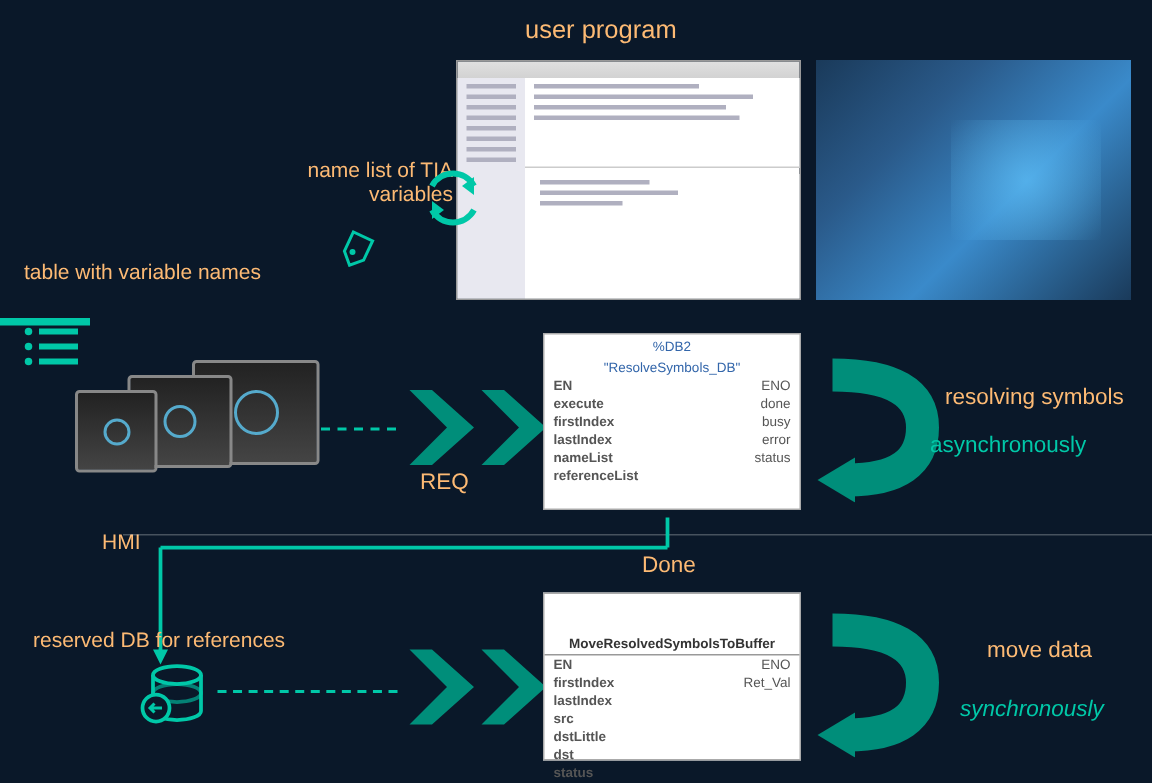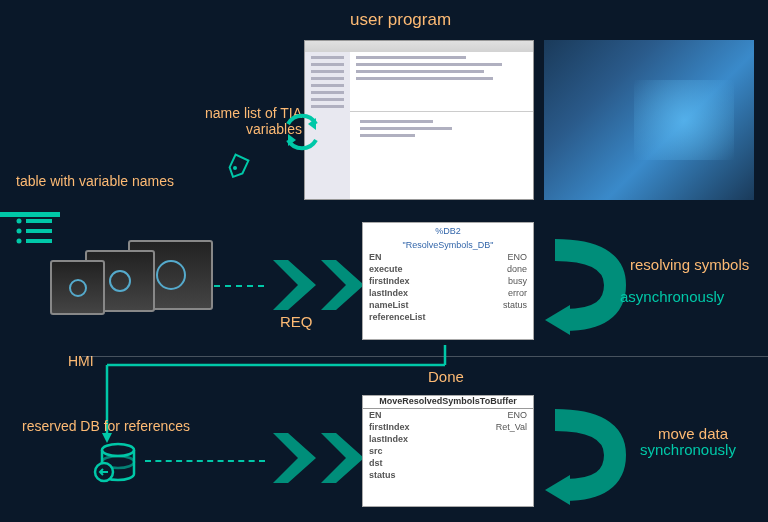--- a/index.html
+++ b/index.html
@@ -108,21 +108,21 @@
   
   
   .db-icon { position: absolute; top: 438px; left: 90px; }
   .db-label { position: absolute; top: 418px; left: 22px; font-size: 14px; }
   
   
   .fb2 { top: 395px; left: 362px; width: 172px; height: 112px; }
   
   
   .move-label { position: absolute; top: 425px; left: 658px; font-size: 15px; }
-  .sync-label { position: absolute; top: 441px; left: 640px; font-size: 15px; }
+  .sync-label { position: absolute; top: 464px; left: 640px; font-size: 15px; font-style: italic; }
   
   .dashed-line { position: absolute; border-top: 2px dashed #00c8a8; }
 </style>
 </head>
 <body>
 
 <div class="label title-top">user program</div>
 
 <div class="ide-box">
   <div class="ide-sidebar">
@@ -270,36 +270,40 @@
 <div class="dashed-line" style="top: 460px; left: 145px; width: 120px;"></div>
 
 <svg class="chevron" style="top:428px; left:268px;" width="55" height="60" viewBox="0 0 55 60">
   <polygon points="5,5 30,30 5,55 20,55 48,30 20,5" fill="#008e7a"></polygon>
 </svg>
 <svg class="chevron" style="top:428px; left:316px;" width="55" height="60" viewBox="0 0 55 60">
   <polygon points="5,5 30,30 5,55 20,55 48,30 20,5" fill="#008e7a"></polygon>
 </svg>
 
 <div class="fb-box fb2">
-  <div class="fb-title" style="border-top:none;">MoveResolvedSymbolsToBuffer</div>
+  <div class="fb-title" style="border-top:none;margin-top:28px;">MoveResolvedSymbolsToBuffer</div>
   <div id="fb2-rows">
       <div class="fb-row">
         <span class="fb-left">EN</span>
         <span class="fb-right">ENO</span>
       </div>
       <div class="fb-row">
         <span class="fb-left">firstIndex</span>
         <span class="fb-right">Ret_Val</span>
       </div>
       <div class="fb-row">
         <span class="fb-left">lastIndex</span>
         <span class="fb-right"></span>
       </div>
       <div class="fb-row">
         <span class="fb-left">src</span>
+        <span class="fb-right"></span>
+      </div>
+      <div class="fb-row">
+        <span class="fb-left">dstLittle</span>
         <span class="fb-right"></span>
       </div>
       <div class="fb-row">
         <span class="fb-left">dst</span>
         <span class="fb-right"></span>
       </div>
       <div class="fb-row">
         <span class="fb-left">status</span>
         <span class="fb-right"></span>
       </div>

